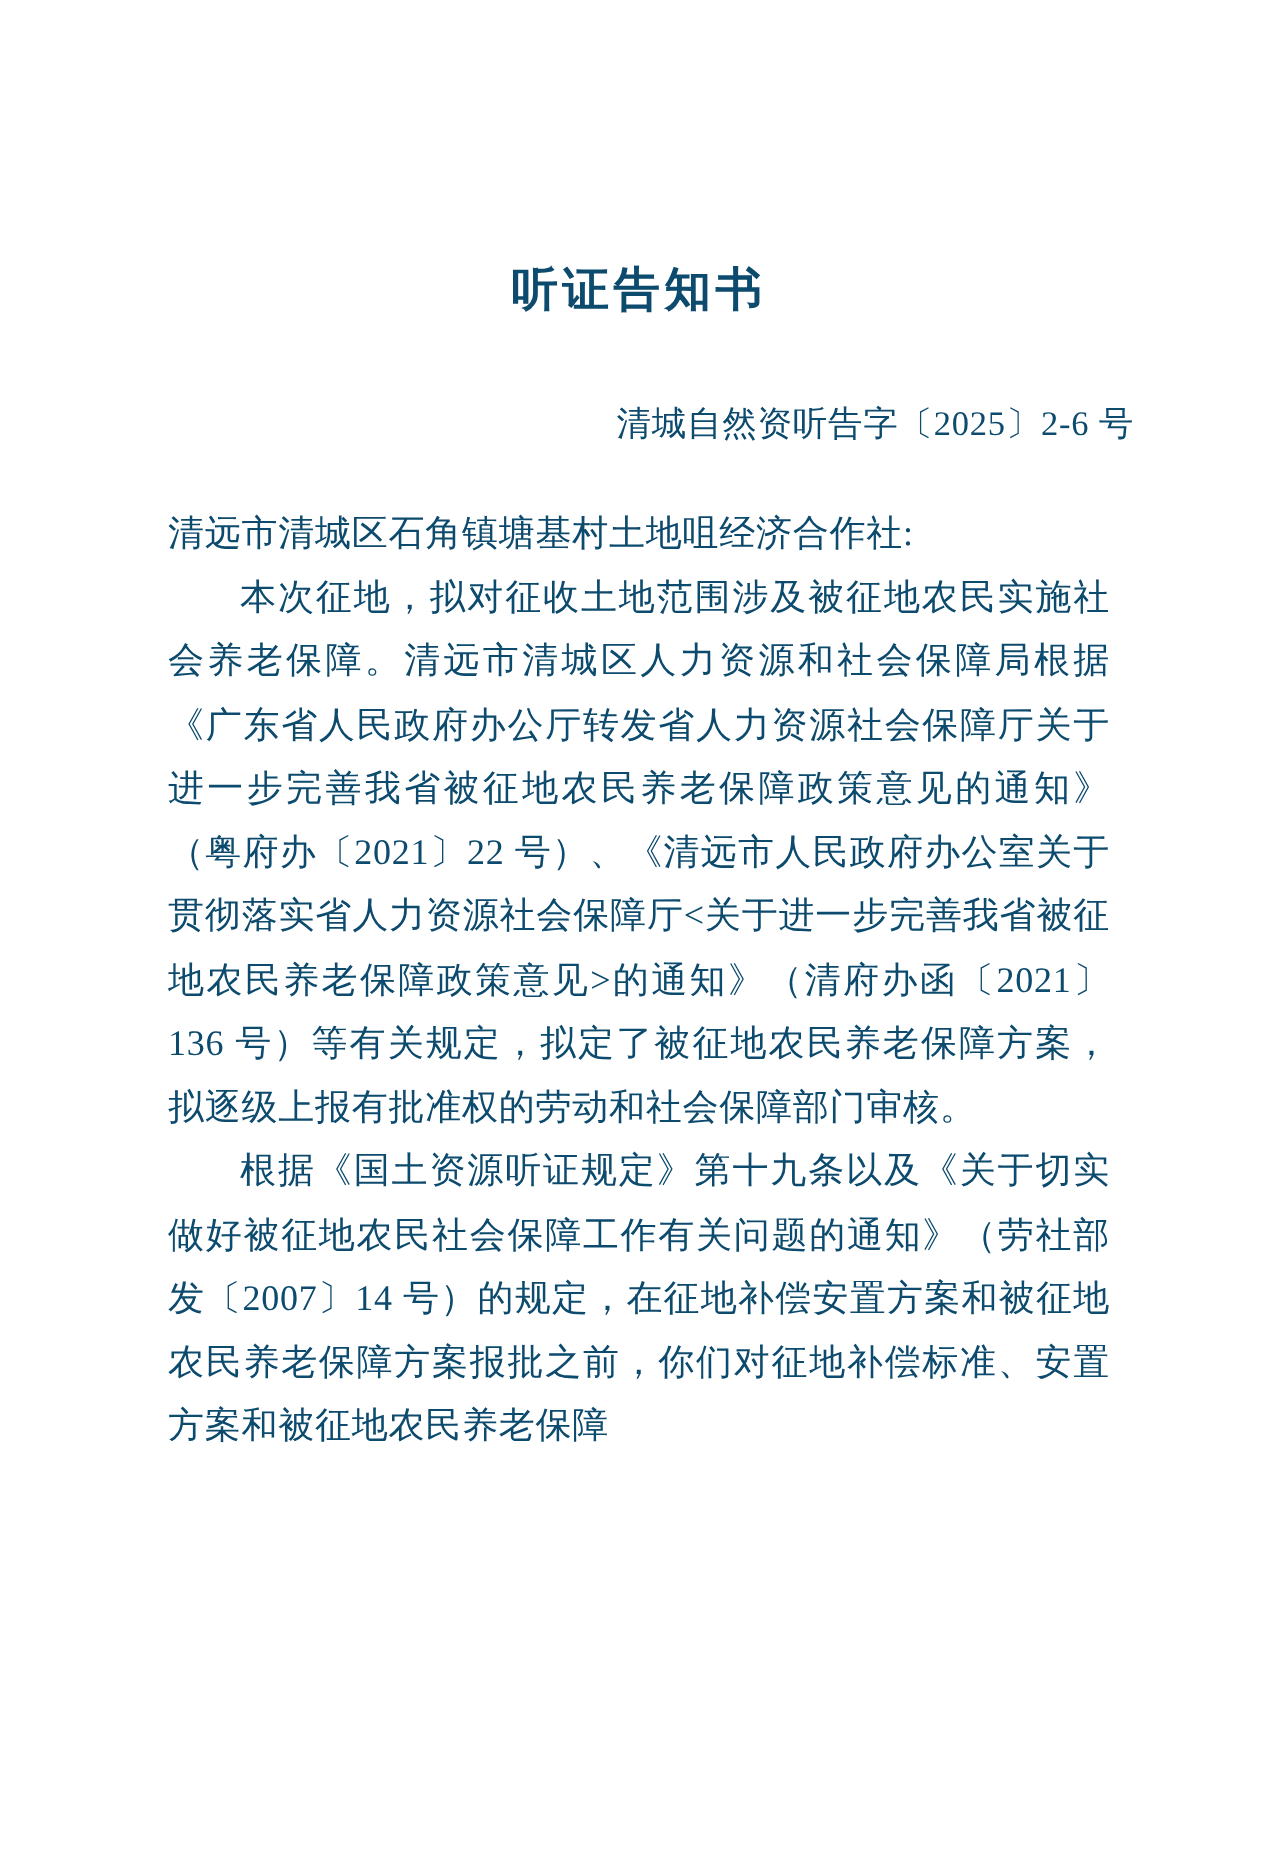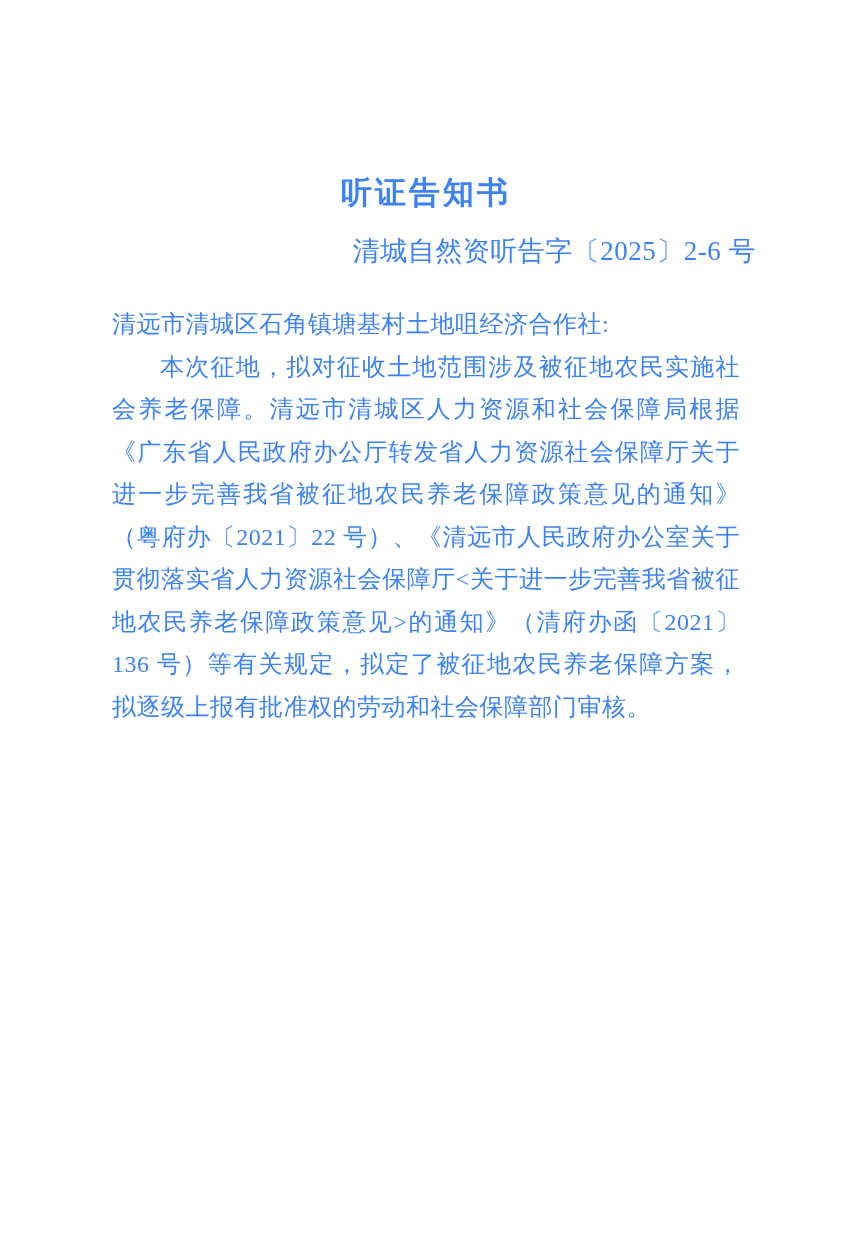--- a/index.html
+++ b/index.html
@@ -9,34 +9,34 @@
   }
   .page {
     position: relative;
     width: 850px;
     height: 1240px;
     margin: 0 auto;
     background: #ffffff;
     box-sizing: border-box;
     padding: 172px 110px 0 112px;
     font-family: "Liberation Serif", serif;
-    color: #3b82f6;
+    color: #0c4a6e;
     overflow: hidden;
   }
   .doc-title {
     margin: 0;
     font-size: 31px;
     font-weight: bold;
     text-align: center;
     line-height: 42px;
     letter-spacing: 3px;
   }
   .doc-number {
-    margin: 16px -16px 0 0;
-    font-size: 27px;
+    margin: 48px -16px 0 0;
+    font-size: 23px;
     line-height: 42px;
     text-align: right;
     white-space: nowrap;
     letter-spacing: 0.5px;
   }
   .doc-body {
     margin-top: 31px;
     font-size: 24px;
     line-height: 42.5px;
     text-align: justify;
@@ -57,14 +57,15 @@
   <h1 class="doc-title">听证告知书</h1>
 
   <div class="doc-number">清城自然资听告字〔2025〕2-6 号</div>
 
   <div class="doc-body">
     <div class="addressee">清远市清城区石角镇塘基村土地咀经济合作社:</div>
 
 
     <p>本次征地，拟对征收土地范围涉及被征地农民实施社会养老保障。清远市清城区人力资源和社会保障局根据《广东省人民政府办公厅转发省人力资源社会保障厅关于进一步完善我省被征地农民养老保障政策意见的通知》（粤府办〔2021〕22 号）、《清远市人民政府办公室关于贯彻落实省人力资源社会保障厅&lt;关于进一步完善我省被征地农民养老保障政策意见&gt;的通知》（清府办函〔2021〕136 号）等有关规定，拟定了被征地农民养老保障方案，拟逐级上报有批准权的劳动和社会保障部门审核。</p>
 
+    <p>根据《国土资源听证规定》第十九条以及《关于切实做好被征地农民社会保障工作有关问题的通知》（劳社部发〔2007〕14 号）的规定，在征地补偿安置方案和被征地农民养老保障方案报批之前，你们对征地补偿标准、安置方案和被征地农民养老保障</p>
   </div>
 </div>
 
 </body></html>

